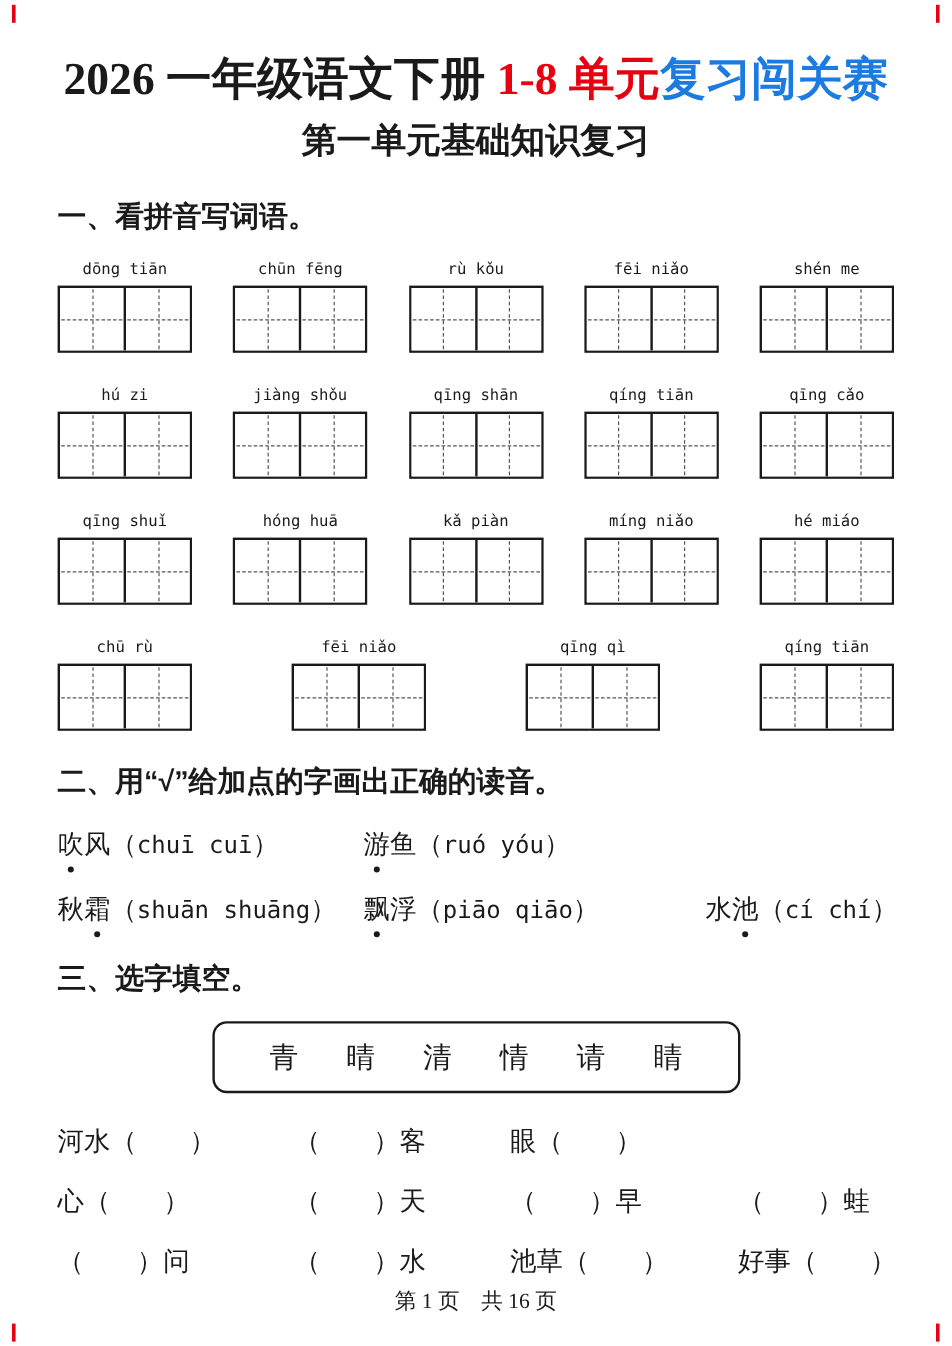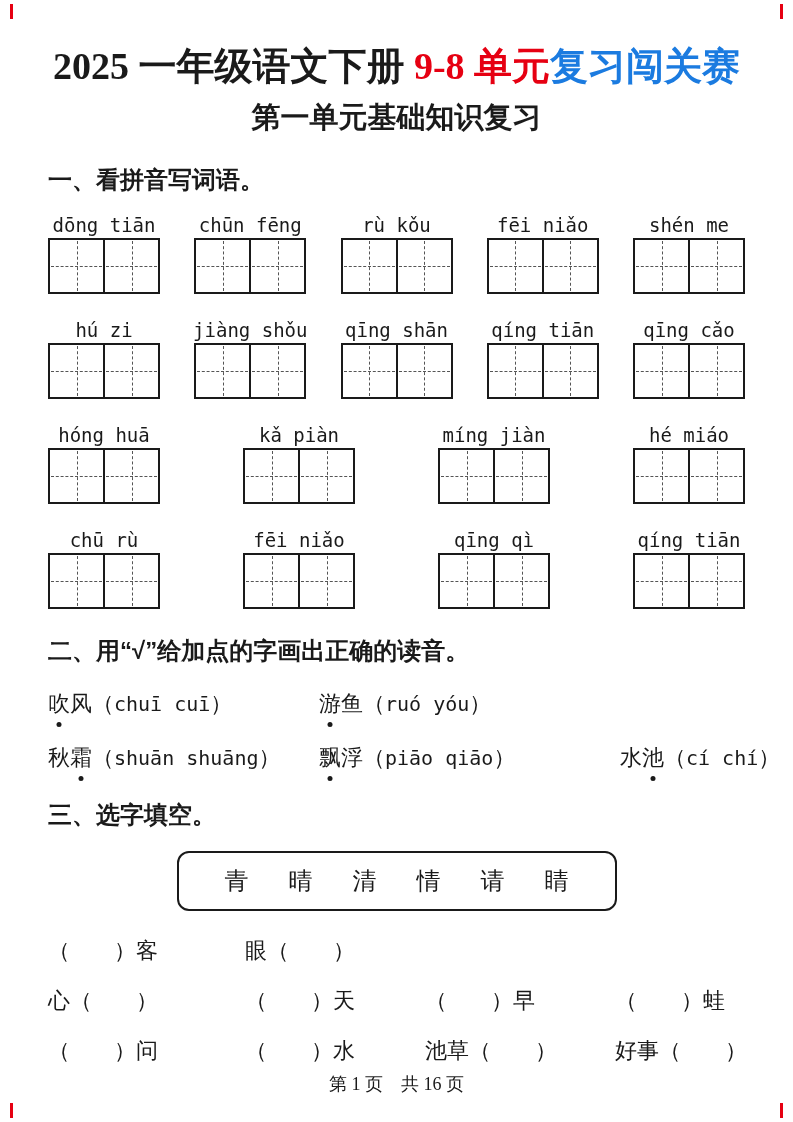--- a/index.html
+++ b/index.html
@@ -17,32 +17,32 @@
   .title .blue{color:#1b7be0;}
   .subtitle{margin:10px 0 0 0;text-align:center;font-size:29px;font-weight:bold;}
 
   .section-heading{margin:26px 0 0 48px;font-size:24px;font-weight:bold;
                    font-family:"Liberation Sans",sans-serif;}
 
   
   #pinyin-rows{margin:16px 48px 0 48px;}
   .pinyin-row{display:flex;justify-content:space-between;margin-bottom:23px;}
   .pinyin-group{width:112px;display:flex;flex-direction:column;align-items:center;}
-  .pinyin-label{font-family:"DejaVu Sans Mono",monospace;font-size:19px;line-height:26px;
+  .pinyin-label{font-family:"DejaVu Sans Mono",monospace;font-size:13px;line-height:26px;
                 white-space:nowrap;text-align:center;}
   .tian-pair{display:flex;border:2px solid #1a1a1a;}
   .tian-cell{position:relative;width:53px;height:52px;background:#fff;}
   .tian-cell + .tian-cell{border-left:2px solid #1a1a1a;}
   .tian-cell::before{content:"";position:absolute;left:1px;right:1px;top:50%;border-top:1.5px dashed #555;}
   .tian-cell::after{content:"";position:absolute;top:1px;bottom:1px;left:50%;border-left:1.5px dashed #555;}
 
   
   #pron-lines{margin:22px 0 0 48px;}
   .pron-row{display:grid;grid-template-columns:255px 285px 1fr;margin-bottom:24px;
-            font-size:22px;line-height:30px;gap:16px;}
+            font-size:22px;line-height:30px;}
   .pron-item{white-space:nowrap;}
   .pron-char{position:relative;display:inline-block;}
   .pron-char.dotted::after{content:"";position:absolute;left:50%;bottom:-8px;width:5px;height:5px;
             border-radius:50%;background:#1a1a1a;transform:translateX(-50%);}
   .pron-pinyin{font-family:"DejaVu Sans Mono",monospace;font-size:20px;}
 
   
   .char-box{width:440px;margin:20px auto 0 auto;border:2px solid #1a1a1a;border-radius:12px;
             display:flex;justify-content:space-around;align-items:center;padding:12px 26px;
             box-sizing:border-box;font-size:24px;}
@@ -56,21 +56,21 @@
 </style>
 </head>
 <body>
 
 <div class="page">
   <div class="corner-mark tl"></div>
   <div class="corner-mark tr"></div>
   <div class="corner-mark bl"></div>
   <div class="corner-mark br"></div>
 
-  <h1 class="title"><span>2025 一年级语文下册 </span><span class="red">9-8 单元</span><span class="blue">复习闯关赛</span></h1>
+  <h1 class="title"><span>2026 一年级语文下册 </span><span class="red">1-8 单元</span><span class="blue">复习闯关赛</span></h1>
   <h2 class="subtitle">第一单元基础知识复习</h2>
 
   <div class="section-heading">一、看拼音写词语。</div>
   <div id="pinyin-rows">
       <div class="pinyin-row">
         <div class="pinyin-group">
           <div class="pinyin-label">dōng tiān</div>
           <div class="tian-pair">
             <div class="tian-cell"></div>
             <div class="tian-cell"></div>
@@ -137,35 +137,42 @@
         <div class="pinyin-group">
           <div class="pinyin-label">qīng cǎo</div>
           <div class="tian-pair">
             <div class="tian-cell"></div>
             <div class="tian-cell"></div>
           </div>
         </div>
       </div>
       <div class="pinyin-row">
         <div class="pinyin-group">
+          <div class="pinyin-label">qīng shuǐ</div>
+          <div class="tian-pair">
+            <div class="tian-cell"></div>
+            <div class="tian-cell"></div>
+          </div>
+        </div>
+        <div class="pinyin-group">
           <div class="pinyin-label">hóng huā</div>
           <div class="tian-pair">
             <div class="tian-cell"></div>
             <div class="tian-cell"></div>
           </div>
         </div>
         <div class="pinyin-group">
           <div class="pinyin-label">kǎ piàn</div>
           <div class="tian-pair">
             <div class="tian-cell"></div>
             <div class="tian-cell"></div>
           </div>
         </div>
         <div class="pinyin-group">
-          <div class="pinyin-label">míng jiàn</div>
+          <div class="pinyin-label">míng niǎo</div>
           <div class="tian-pair">
             <div class="tian-cell"></div>
             <div class="tian-cell"></div>
           </div>
         </div>
         <div class="pinyin-group">
           <div class="pinyin-label">hé miáo</div>
           <div class="tian-pair">
             <div class="tian-cell"></div>
             <div class="tian-cell"></div>
@@ -221,20 +228,21 @@
   <div class="char-box" id="char-box">
       <span>青</span>
       <span>晴</span>
       <span>清</span>
       <span>情</span>
       <span>请</span>
       <span>睛</span>
     </div>
   <div id="fill-grid">
       <div class="fill-row">
+        <div class="fill-cell"><span>河水</span><span>（</span><span class="blank-gap"></span><span>）</span></div>
         <div class="fill-cell"><span>（</span><span class="blank-gap"></span><span>）</span><span>客</span></div>
         <div class="fill-cell"><span>眼</span><span>（</span><span class="blank-gap"></span><span>）</span></div>
       </div>
       <div class="fill-row">
         <div class="fill-cell"><span>心</span><span>（</span><span class="blank-gap"></span><span>）</span></div>
         <div class="fill-cell"><span>（</span><span class="blank-gap"></span><span>）</span><span>天</span></div>
         <div class="fill-cell"><span>（</span><span class="blank-gap"></span><span>）</span><span>早</span></div>
         <div class="fill-cell"><span>（</span><span class="blank-gap"></span><span>）</span><span>蛙</span></div>
       </div>
       <div class="fill-row">

